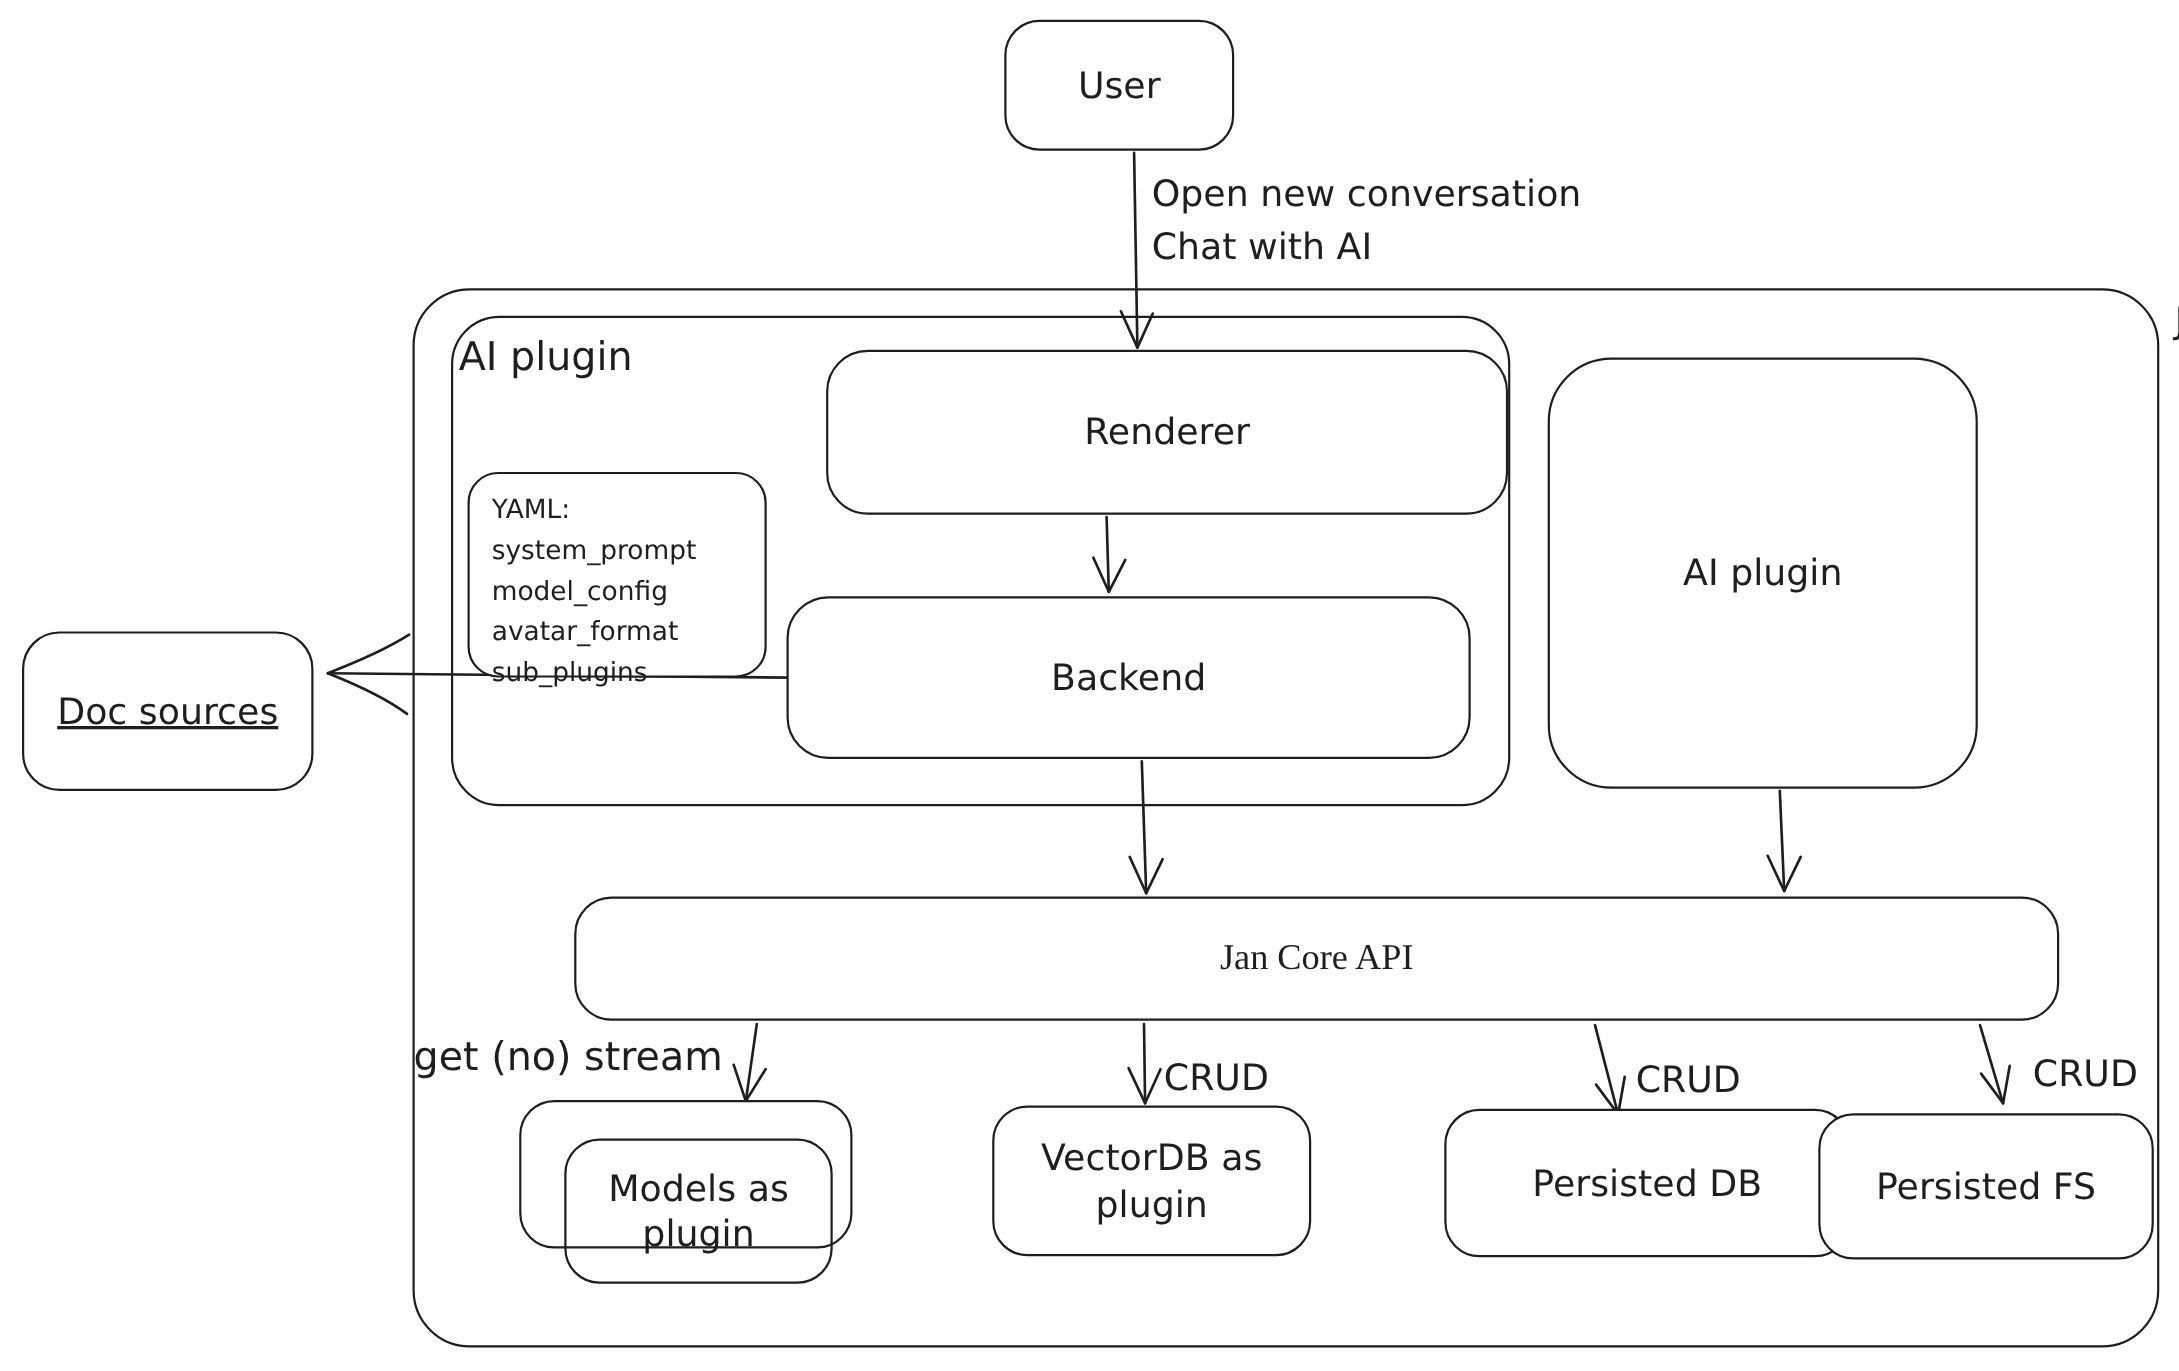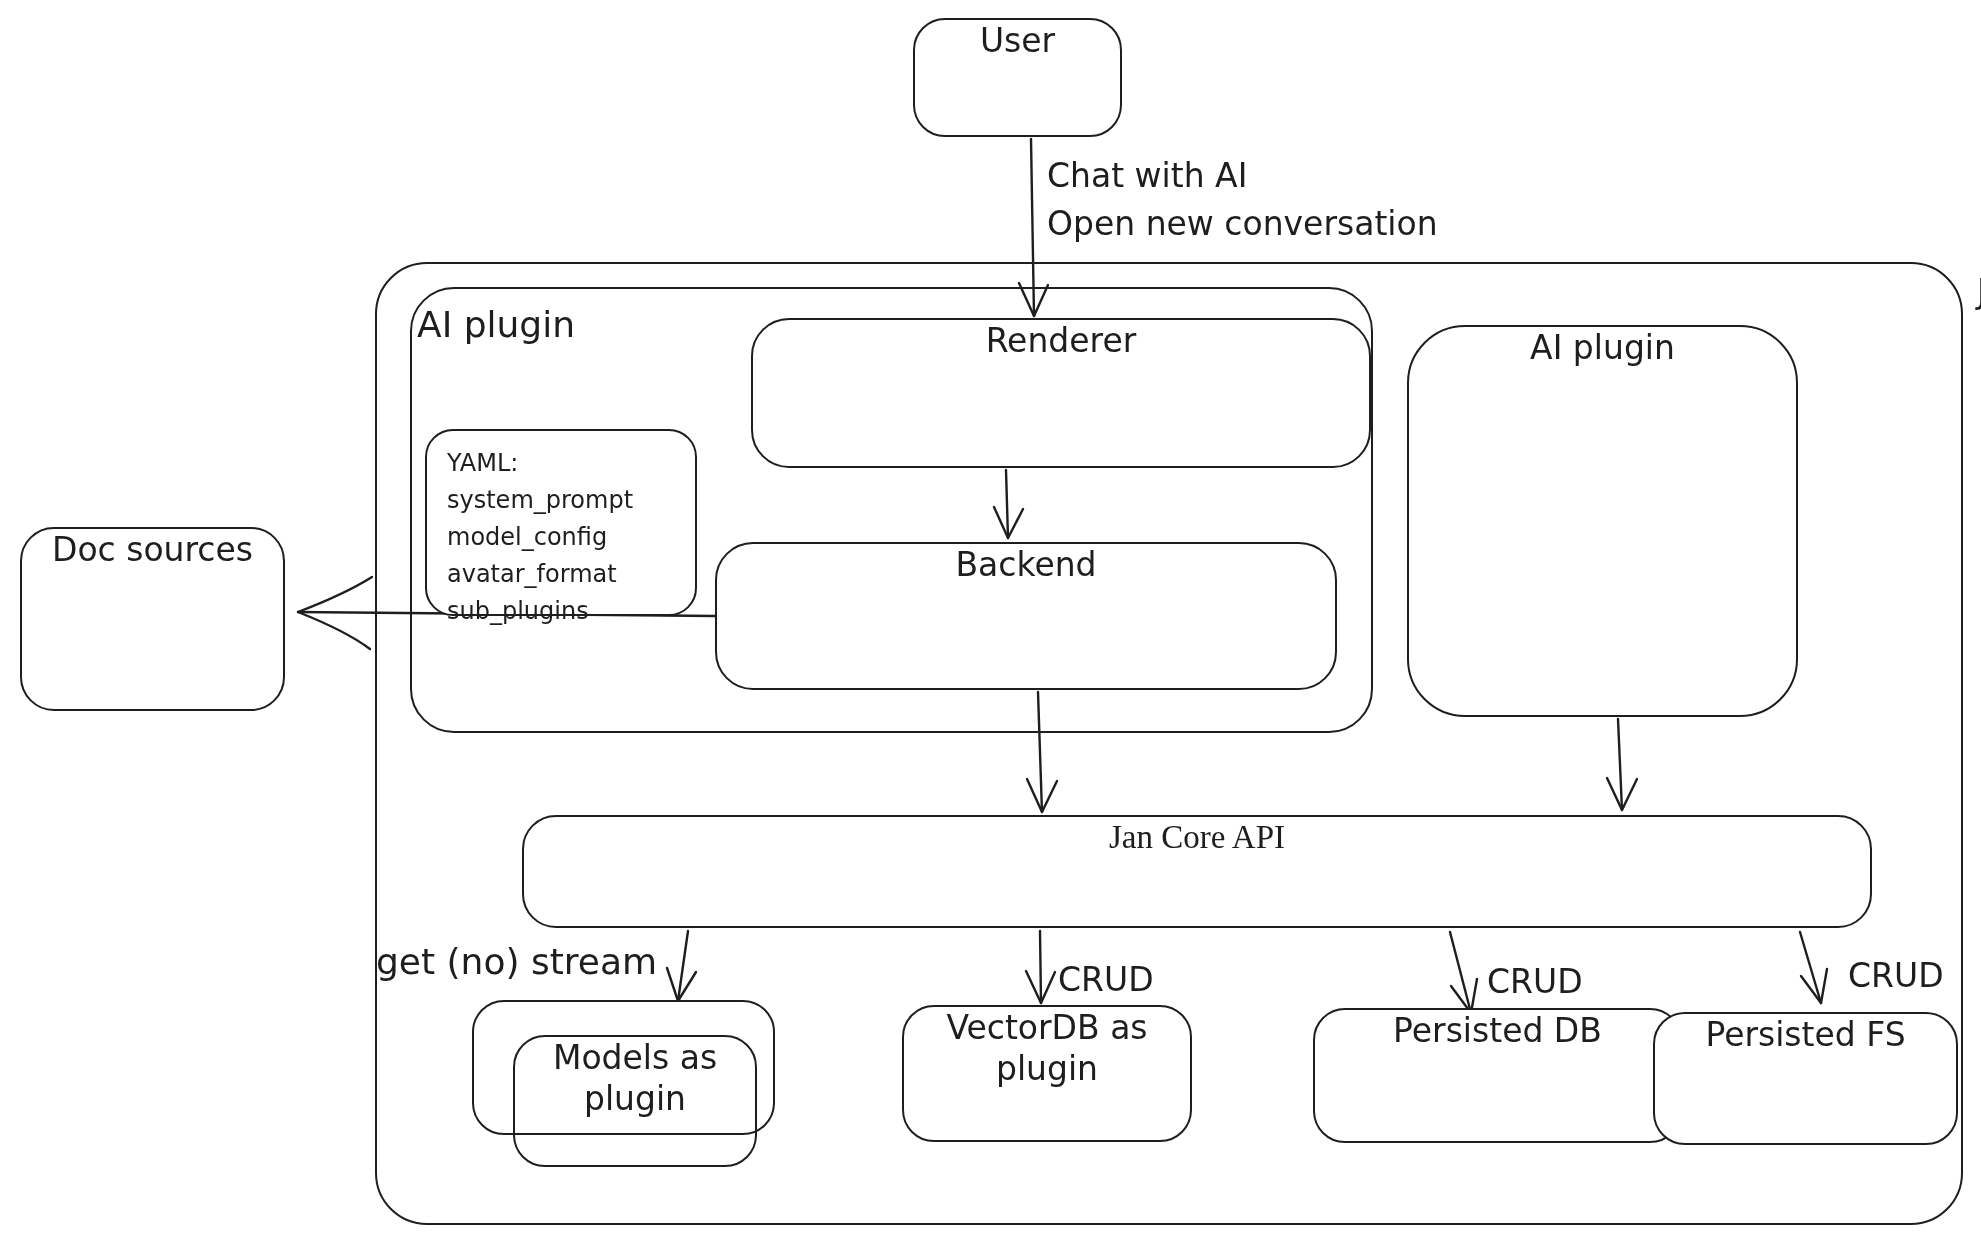--- a/index.html
+++ b/index.html
@@ -9,21 +9,21 @@
     background:#ffffff;
     font-family:"DejaVu Sans",sans-serif;
     color:#1e1e1e;
     overflow:hidden;
   }
   .node{
     position:absolute;
     border:2.5px solid #1e1e1e;
     border-radius:38px;
     background:#ffffff;
-    display:flex;justify-content:center;
+    display:flex;align-items:center;justify-content:center;
     text-align:center;
     font-size:33px;
     line-height:1.25;
     box-sizing:border-box;
   }
   .container-box{
     position:absolute;
     border:2.5px solid #1e1e1e;
     border-radius:48px;
     background:transparent;
@@ -91,22 +91,22 @@
       <path d="M1800 932 L1821 1003"></path>
       <path d="M1821 1003 L1801 976 M1821 1003 L1827 969"></path>
     </g>
   </svg>
 
   <div class="node" style="left:913px;top:18px;width:209px;height:119px;border-radius:32px;">
     <span>User</span>
   </div>
 
   <div class="floating-label" style="left:1047px;top:152px;line-height:48px;">
+    <div>Open new conversation</div>
     <div>Chat with AI</div>
-    <div>Open new conversation</div>
   </div>
 
   <div class="container-box" style="left:375px;top:262px;width:1588px;height:963px;border-radius:52px;"></div>
   <div class="floating-label" style="left:1977px;top:272px;">Jan</div>
 
   <div class="container-box" style="left:410px;top:287px;width:963px;height:446px;border-radius:44px;"></div>
   <div class="floating-label" style="left:417px;top:304px;font-size:36px;">AI plugin</div>
 
   <div class="yaml-note" style="left:425px;top:413px;width:272px;height:187px;">
     <div>YAML:</div>
@@ -117,21 +117,21 @@
   </div>
 
   <div class="node" style="left:715px;top:318px;width:620px;height:150px;margin-left:36px;">
     <span>Renderer</span>
   </div>
 
   <div class="node" style="left:715px;top:542px;width:622px;height:148px;">
     <span>Backend</span>
   </div>
 
-  <div class="node" style="left:20px;top:527px;width:265px;height:184px;border-radius:34px;">
+  <div class="node" style="left:20px;top:574px;width:265px;height:145px;border-radius:34px;text-decoration:underline;">
     <span>Doc sources</span>
   </div>
 
   <div class="node" style="left:1407px;top:325px;width:391px;height:392px;border-radius:58px;">
     <span>AI plugin</span>
   </div>
 
   <div class="node" style="left:522px;top:815px;width:1350px;height:113px;border-radius:34px;font-family:Liberation Serif, serif;">
     <span>Jan Core API</span>
   </div>

